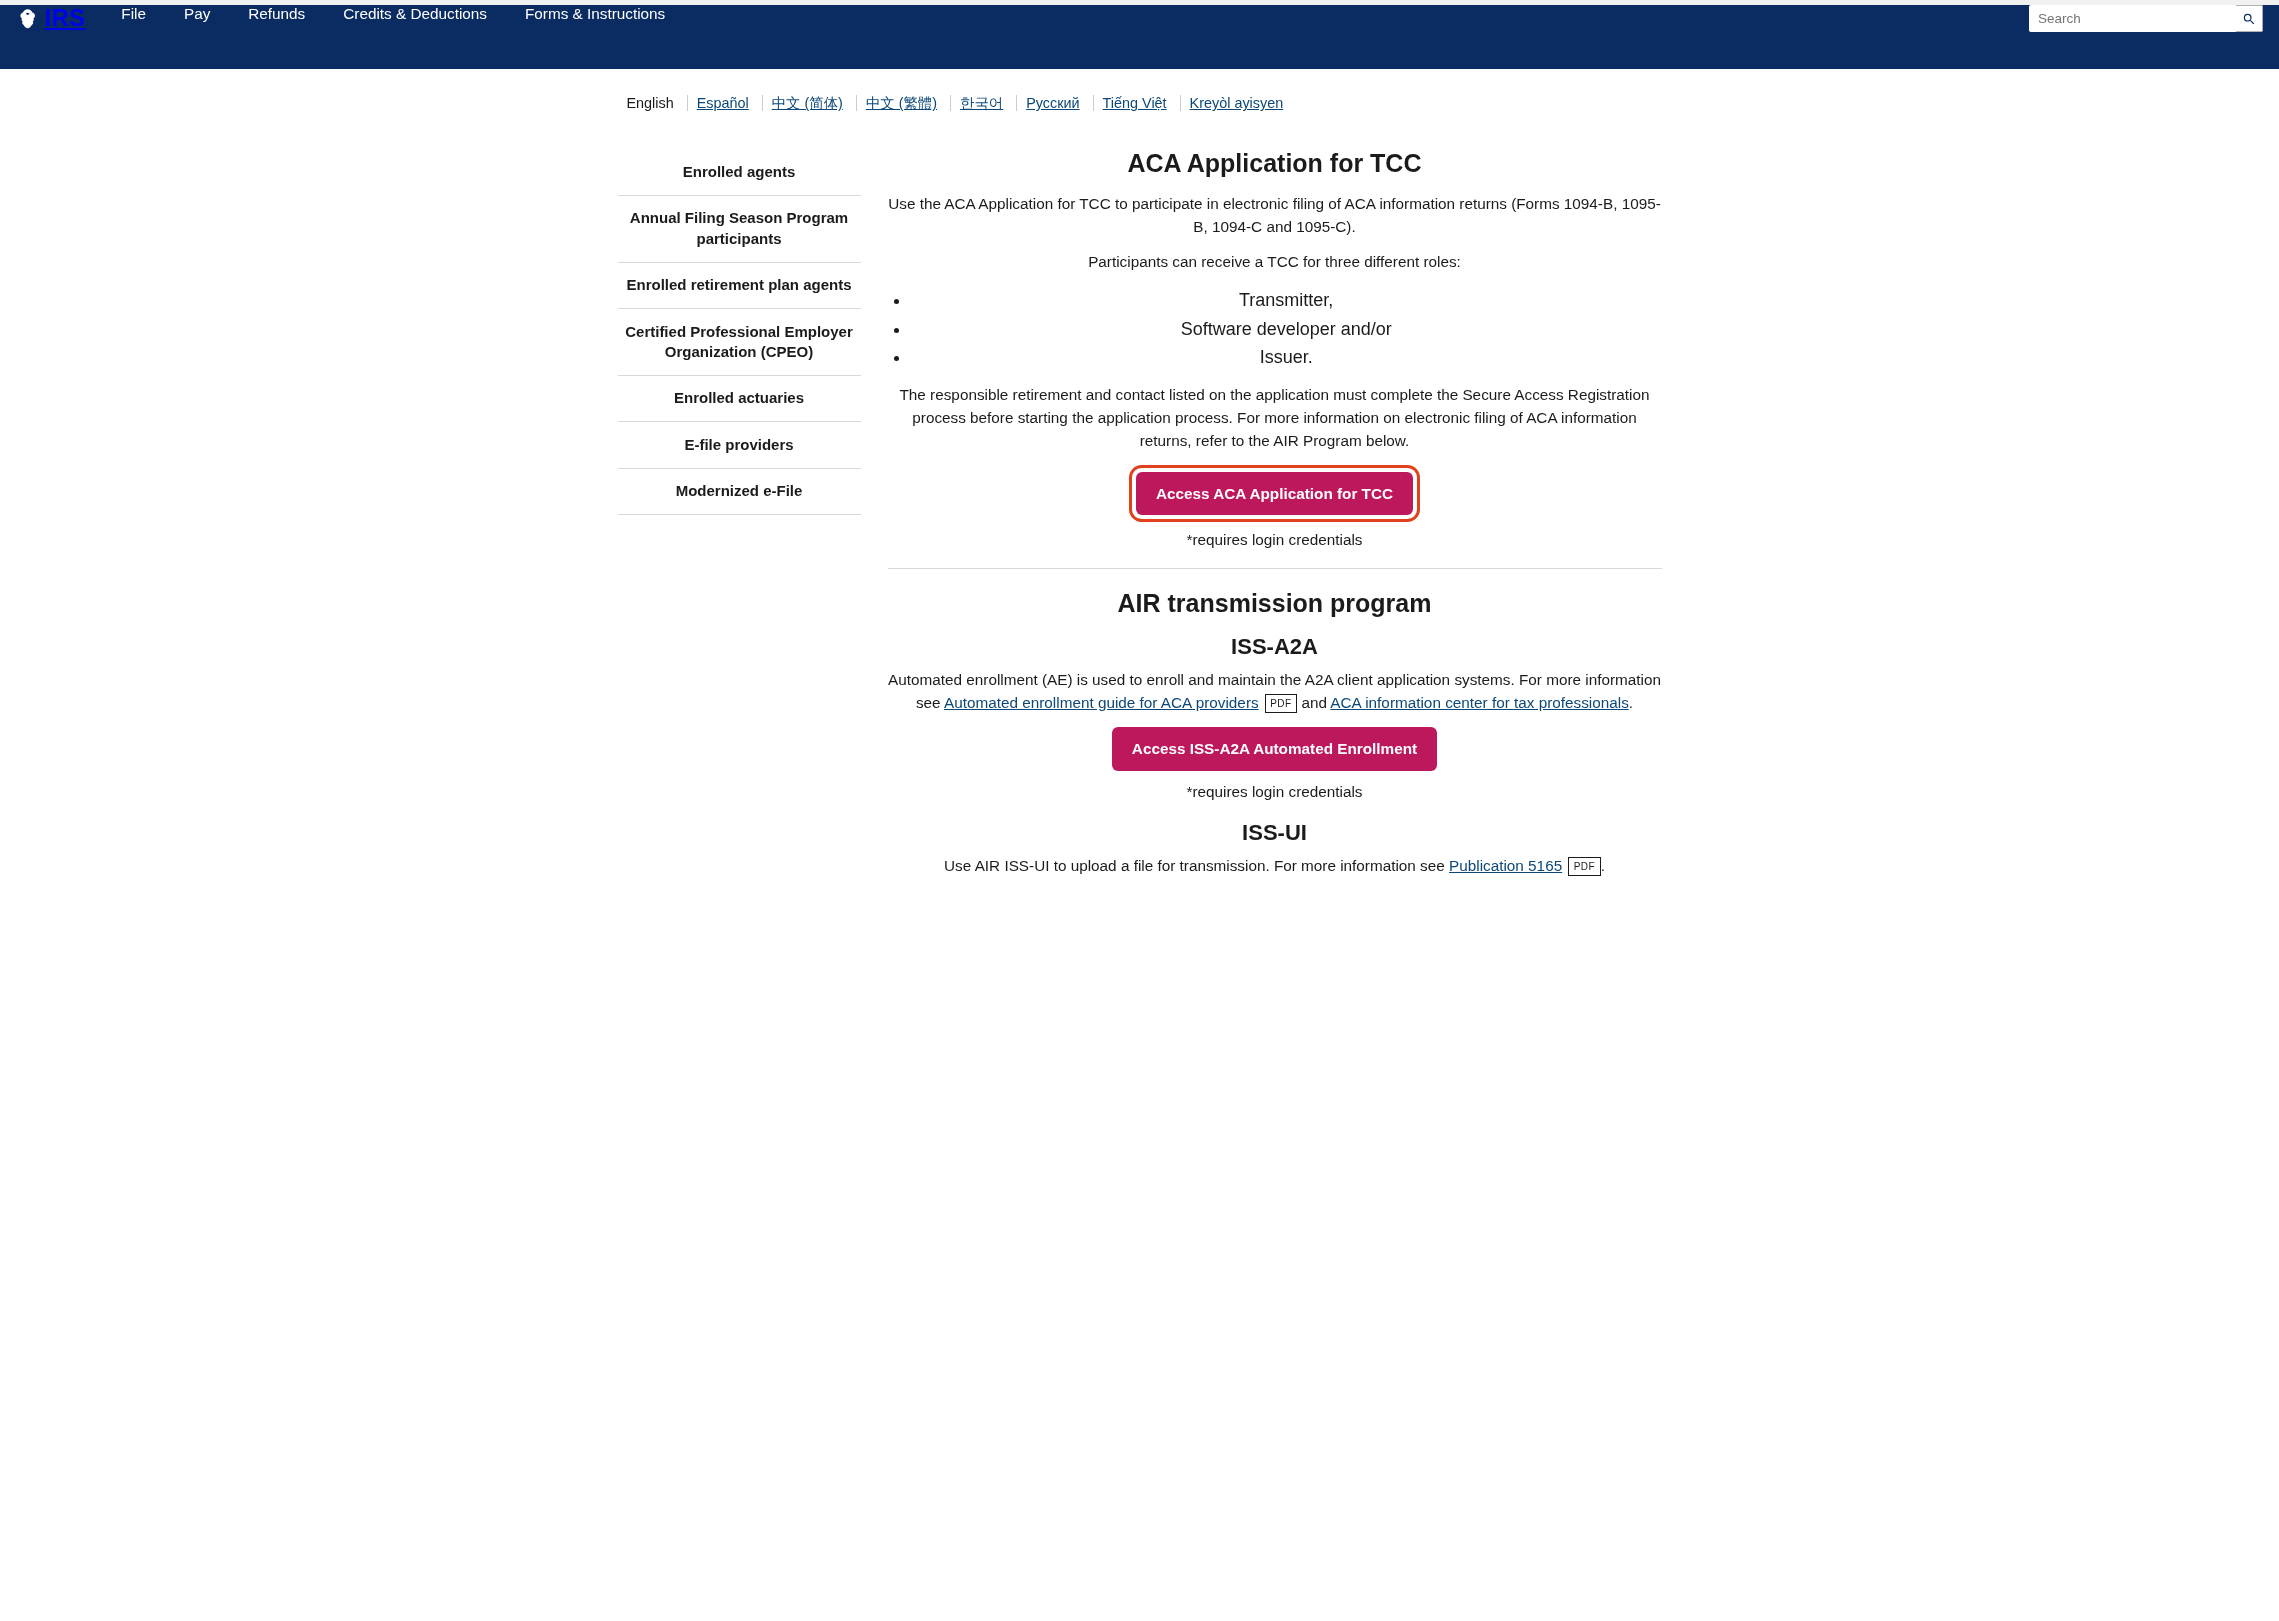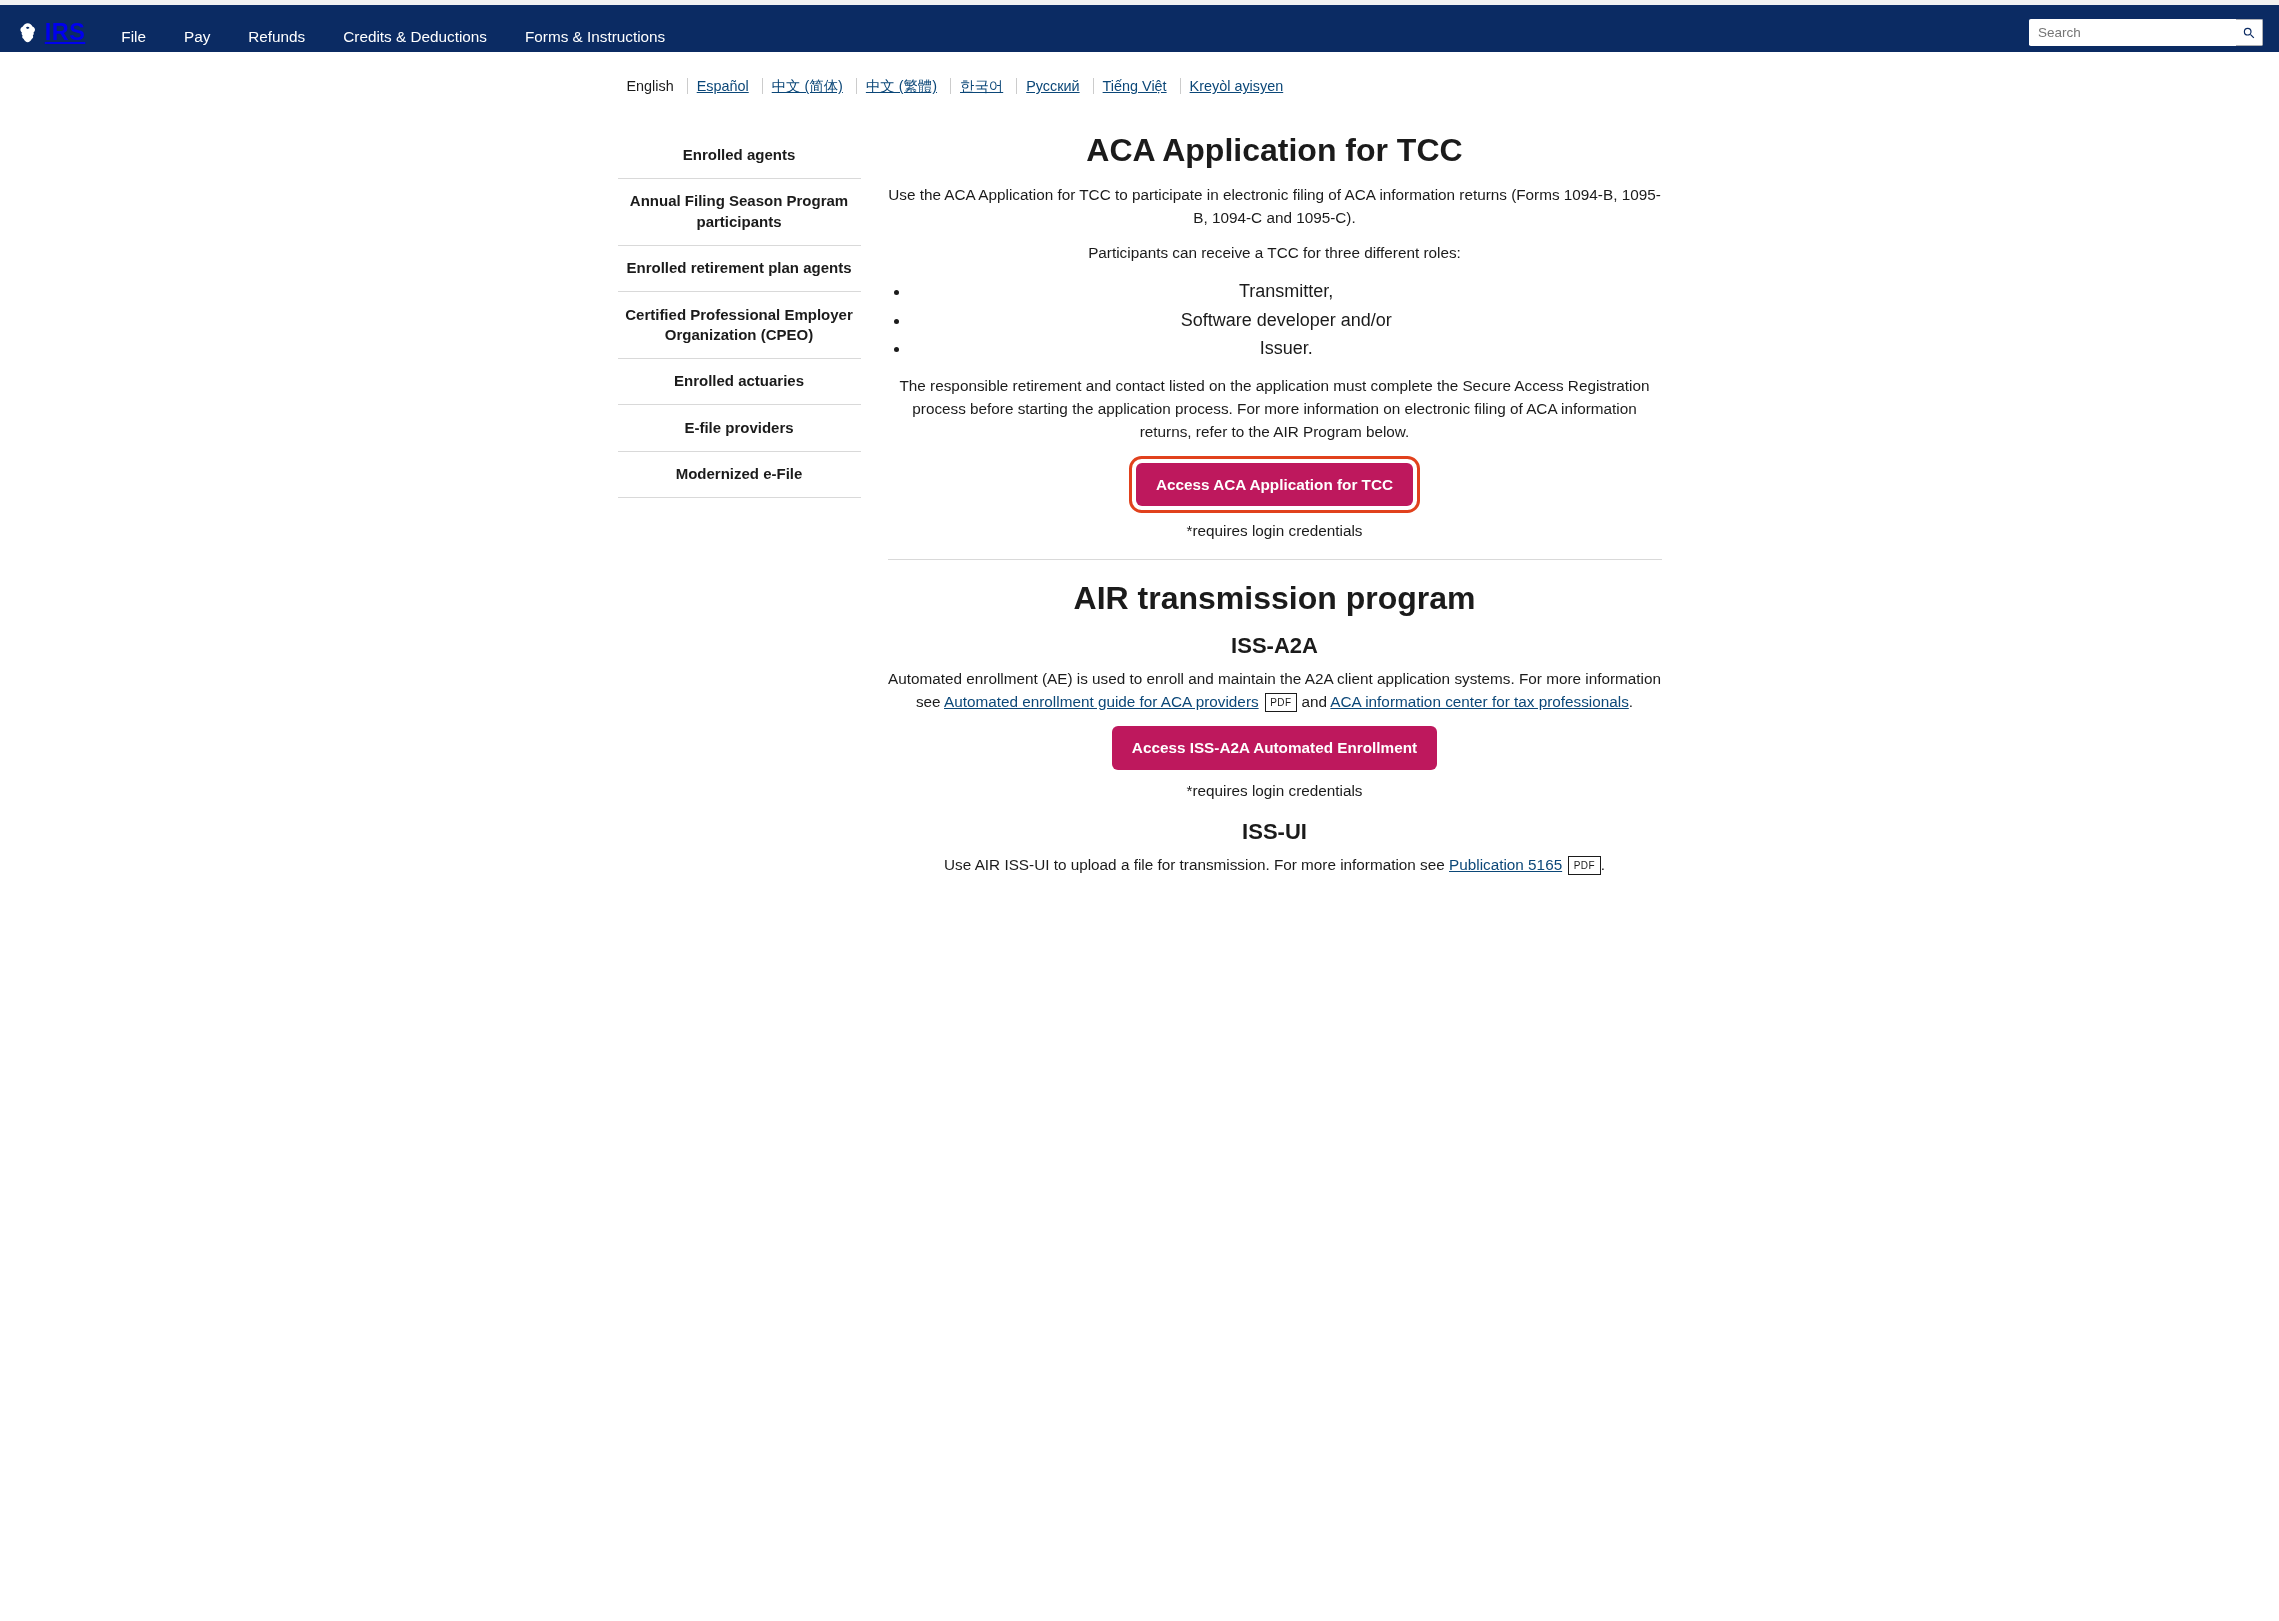--- a/index.html
+++ b/index.html
@@ -3,23 +3,23 @@
 <meta charset="utf-8">
 <style>
   * { box-sizing: border-box; margin: 0; padding: 0; }
   body { font-family: -apple-system, BlinkMacSystemFont, "Segoe UI", Helvetica, Arial, sans-serif; color: #1b1b1b; background: #fff; }
 
   
   .header-bar { background: #f1f1f1; height: 5.4px; }
   .top-nav {
     background: #0b2b63;
     display: flex;
-    align-items: flex-end;
-    padding: 6px 16px;
-    height: 47px;
+    align-items: flex-start;
+    padding: 0 16px;
+    height: 64px;
     color: #fff;
   }
   .logo { display: flex; align-items: center; margin-right: 36px; }
   .logo-eagle { width:23.4px; height:23.4px; margin-right:5.4px; }
   .logo-text { font-weight: 600; font-size: 23.4px; letter-spacing: 0.5px; }
   .nav-items { display: flex; gap: 38px; flex: 1; }
   .nav-item { color: #fff; font-size: 15.3px; text-decoration: none; }
   .search-wrap { margin-left: auto; display: flex; align-items: center; }
   .search-input {
     width: 207px; height: 27px; border: none; padding: 0 9px;
@@ -47,21 +47,21 @@
   .main { flex: 1; }
 
   .side-item {
     display: block; padding: 12.6px 0;
     border-bottom: 0.9px solid #d9d9d9;
     color: #1b1b1b; font-weight: 700; font-size: 15px;
     text-decoration: none; line-height: 1.35;
   }
 
   
-  h2.section-title { font-size: 32px; font-weight: 800; margin-bottom: 14.4px; color:#1b1b1b; }
+  h2.section-title { font-size: 25px; font-weight: 800; margin-bottom: 14.4px; color:#1b1b1b; }
   h3.sub-title { font-size: 22px; font-weight: 800; margin: 16px 0 9px 0; }
   .main p { font-size: 15.3px; line-height: 1.5; margin-bottom: 12.6px; color:#1b1b1b; }
   .main ul { margin: 0 0 12.6px 23.4px; }
   .main li { font-size: 18px; line-height: 1.5; margin-bottom: 1.8px; }
 
   .btn-primary {
     display: inline-block; background: #be185d; color: #fff;
     border: none; padding: 12.6px 20px; font-size: 15.3px; font-weight: 700;
     border-radius: 6px; text-decoration: none; cursor: pointer;
   }

